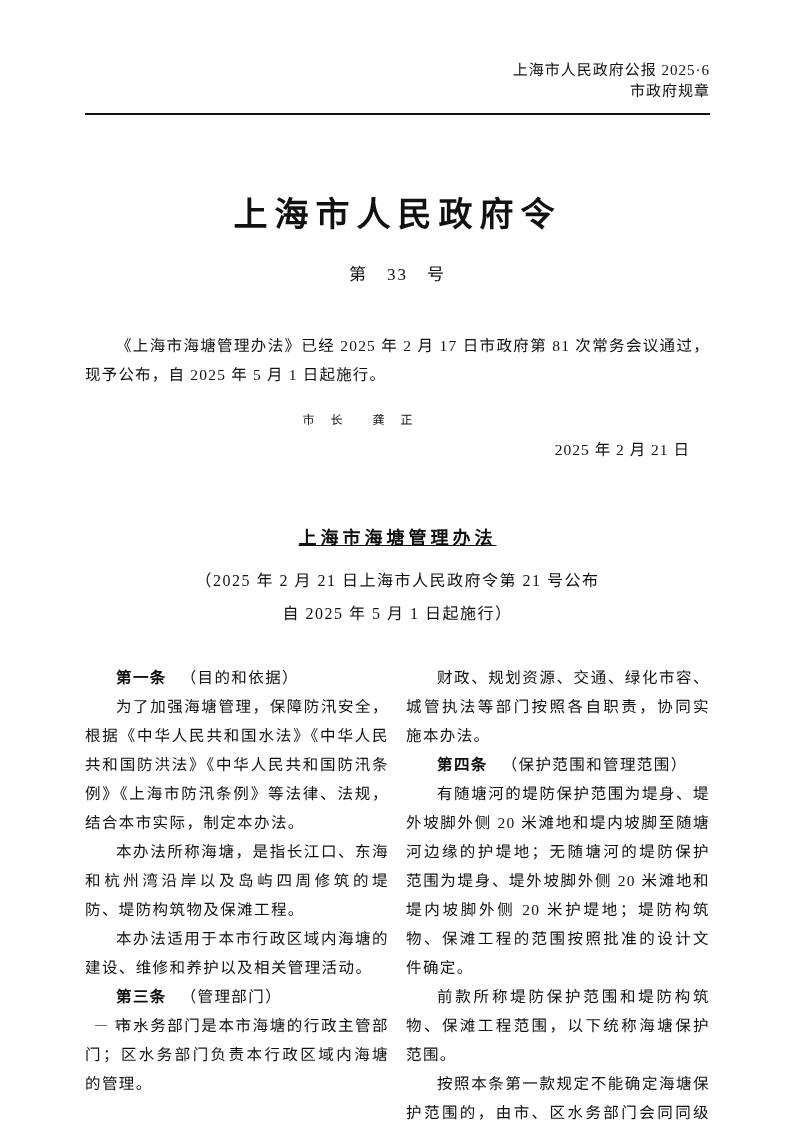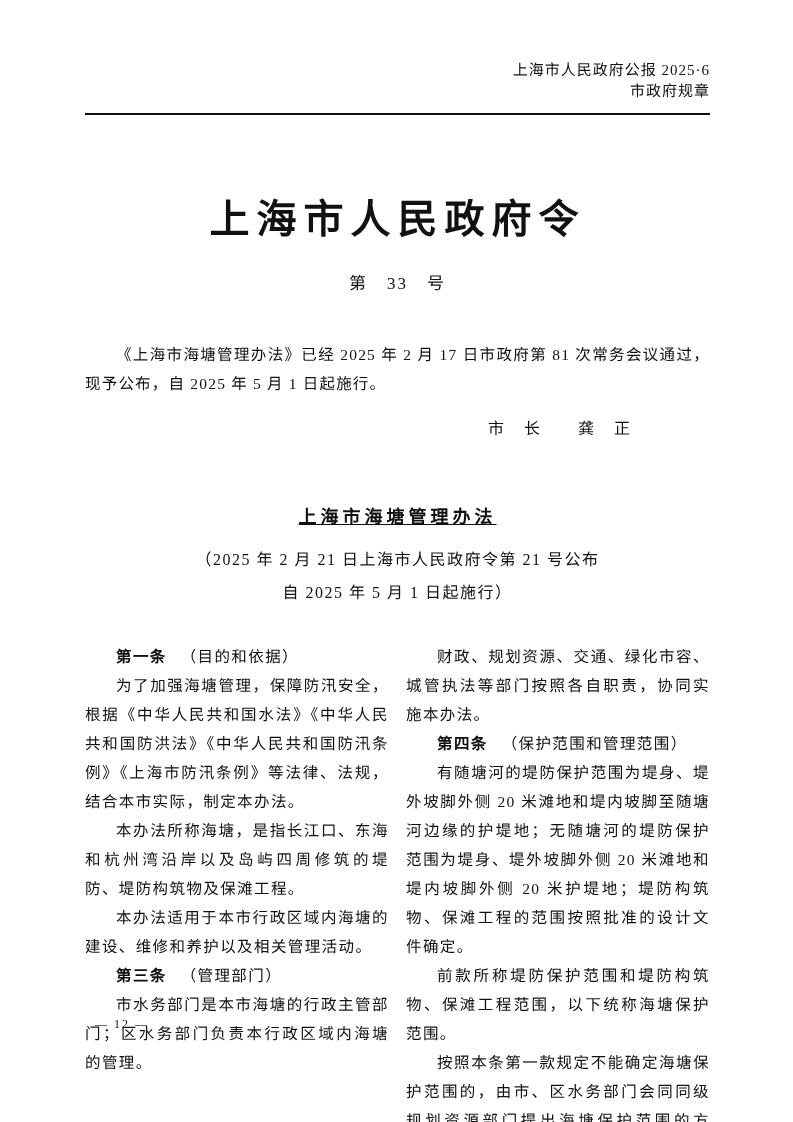--- a/index.html
+++ b/index.html
@@ -28,43 +28,43 @@
     font-size: 15px;
     letter-spacing: 1px;
     padding-bottom: 13px;
     border-bottom: 2px solid #111111;
     flex-direction: column;
   }
   
   .decree-title {
     margin-top: 72px;
     text-align: center;
-    font-size: 40px;
+    font-size: 34px;
     font-weight: bold;
     letter-spacing: 7px;
   }
   .decree-number {
     margin-top: 24px;
     text-align: center;
     font-size: 17px;
     letter-spacing: 2px;
   }
   .decree-body {
     margin-top: 46px;
     font-size: 15.5px;
     line-height: 29px;
     letter-spacing: 1.2px;
     text-align: justify;
     text-indent: 2em;
   }
   .decree-signature {
     margin-top: 16px;
-    text-align: right;
+    text-align: center;
     padding-right: 78px;
-    font-size: 16px;
+    font-size: 12px;
     letter-spacing: 2px;
     line-height: 30px;
   }
   .decree-date {
     text-align: right;
     padding-right: 20px;
     font-size: 15.5px;
     letter-spacing: 1px;
     line-height: 30px;
   }
@@ -118,20 +118,21 @@
     <div class="running-header">
       <span>上海市人民政府公报 2025·6</span>
       <span>市政府规章</span>
     </div>
 
     <div class="decree">
       <div class="decree-title">上海市人民政府令</div>
       <div class="decree-number">第　33　号</div>
       <p class="decree-body">《上海市海塘管理办法》已经 2025 年 2 月 17 日市政府第 81 次常务会议通过，现予公布，自 2025 年 5 月 1 日起施行。</p>
       <div class="decree-signature">市　长　　龚　正</div>
+      <div class="decree-date">2025 年 2 月 21 日</div>
     </div>
 
     <div class="regulation">
       <div class="reg-title">上海市海塘管理办法</div>
       <div class="reg-subtitle">
         <div>（2025 年 2 月 21 日上海市人民政府令第 21 号公布</div>
         <div>自 2025 年 5 月 1 日起施行）</div>
       </div>
       <div class="columns">
         <div class="column">

